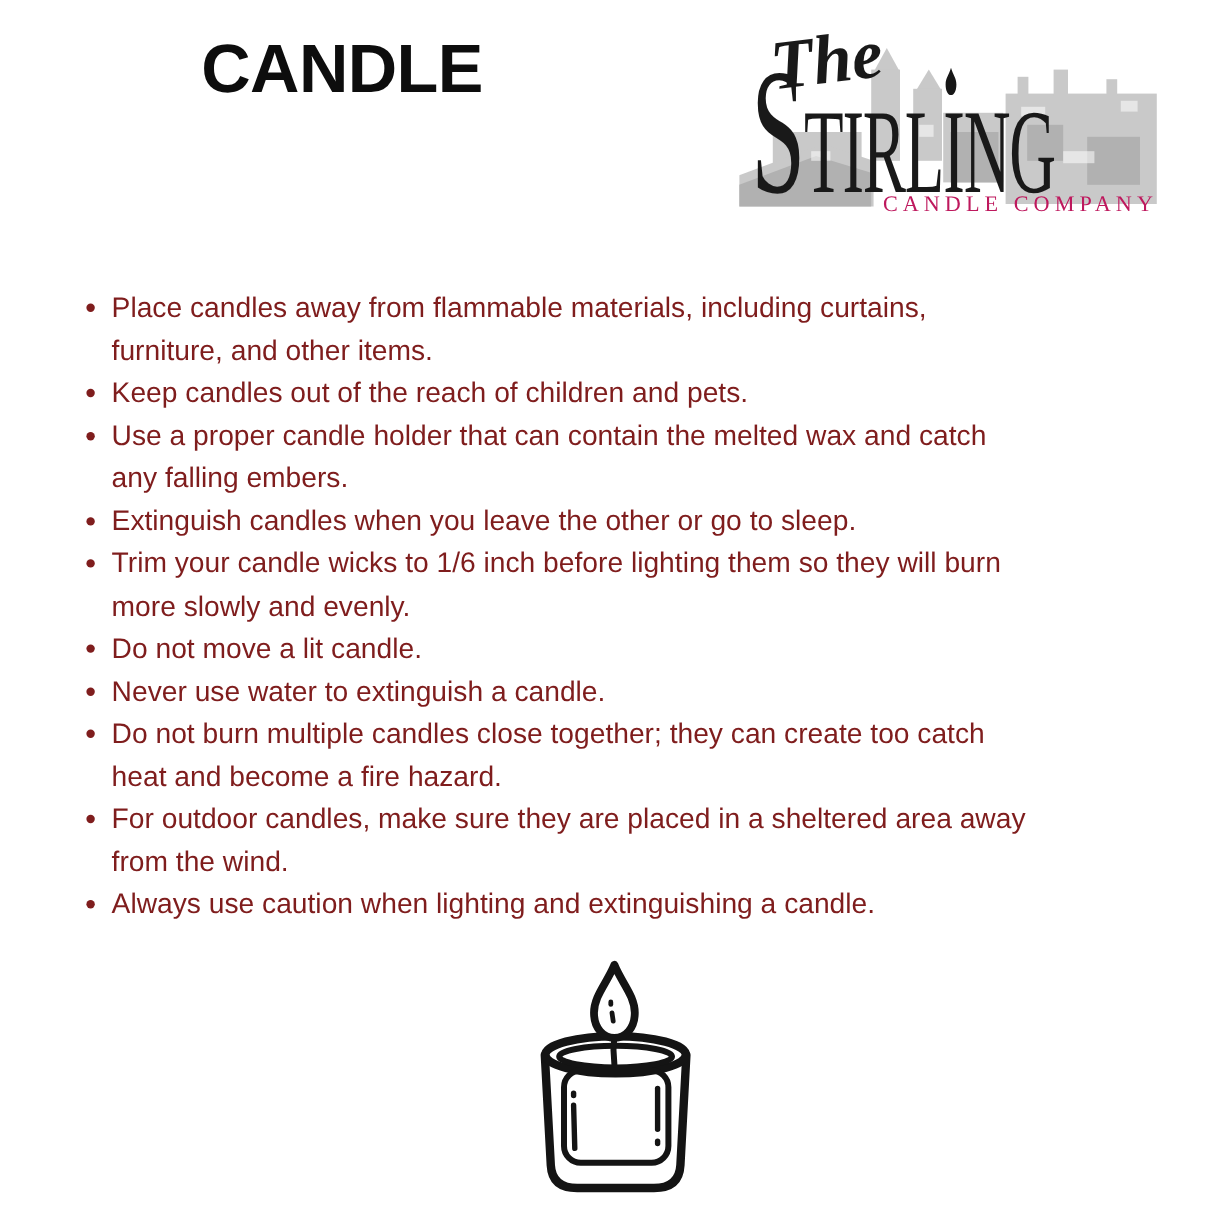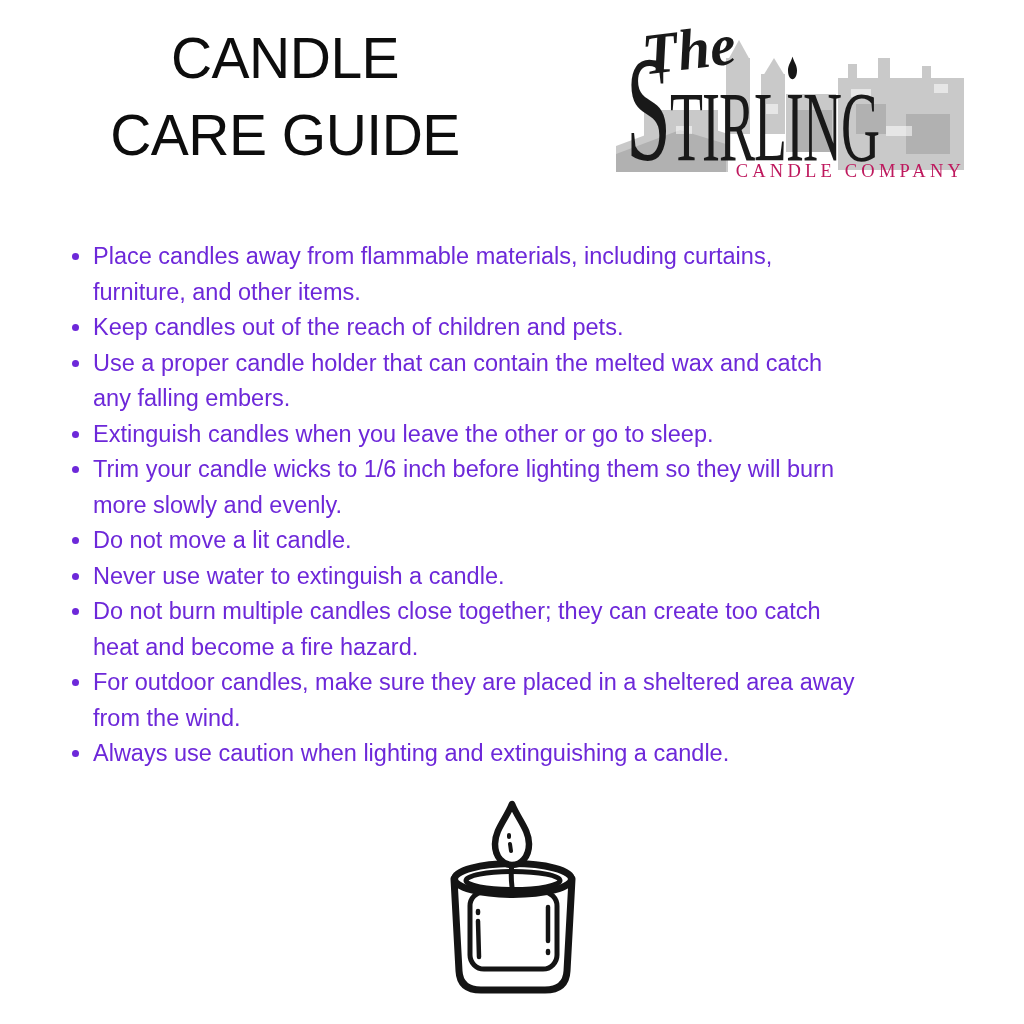--- a/index.html
+++ b/index.html
@@ -9,21 +9,21 @@
     font-family: "Liberation Sans", sans-serif;
     position: relative;
     overflow: hidden;
   }
 
   
   .page-title {
     position: absolute;
     left: 85px; top: 20px; width: 400px;
     text-align: center;
-    font-weight: normal;
+    font-weight: bold;
     font-size: 57px;
     line-height: 77px;
     letter-spacing: -0.5px;
     color: #0d0d0d;
   }
 
   
   .logo {
     position: absolute;
     left: 616px; top: 14px;
@@ -70,36 +70,35 @@
     position: absolute;
     left: 66px; top: 239px; width: 905px;
   }
   .tips ul {
     margin: 0; padding-left: 27px;
     list-style: disc;
   }
   .tips li {
     font-size: 23.5px;
     line-height: 35.5px;
-    color: #6d28d9;
+    color: #7f1d1d;
     white-space: pre-line;
   }
 
   
   .candle-illustration {
     position: absolute;
     left: 448px; top: 799px;
   }
 </style>
 </head>
 <body>
 
 <div class="page-title">
   <div>CANDLE</div>
-  <div>CARE GUIDE</div>
 </div>
 
 <div class="logo">
   <svg class="logo-castle" viewBox="0 0 354 182" xmlns="http://www.w3.org/2000/svg" aria-hidden="true">
     <g fill="#c4c4c4">
       <polygon points="112,46 123,26 134,46"></polygon>
       <rect x="110" y="44" width="24" height="76"></rect>
       <polygon points="147,62 158,44 169,62"></polygon>
       <rect x="145" y="60" width="24" height="60"></rect>
       <rect x="28" y="96" width="74" height="34"></rect>

